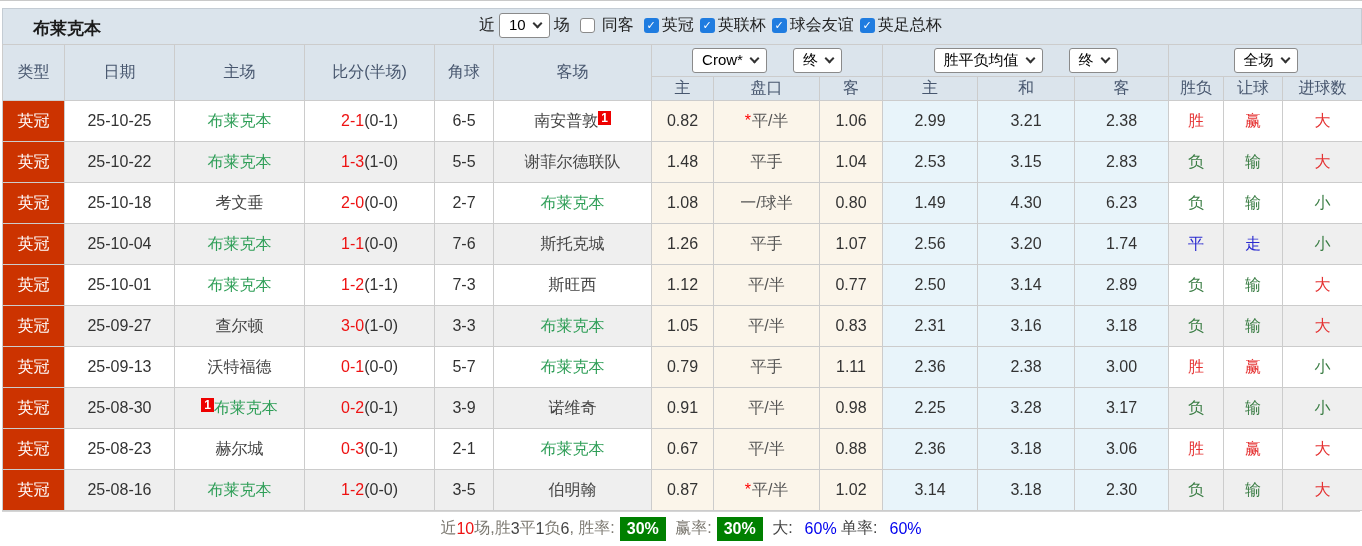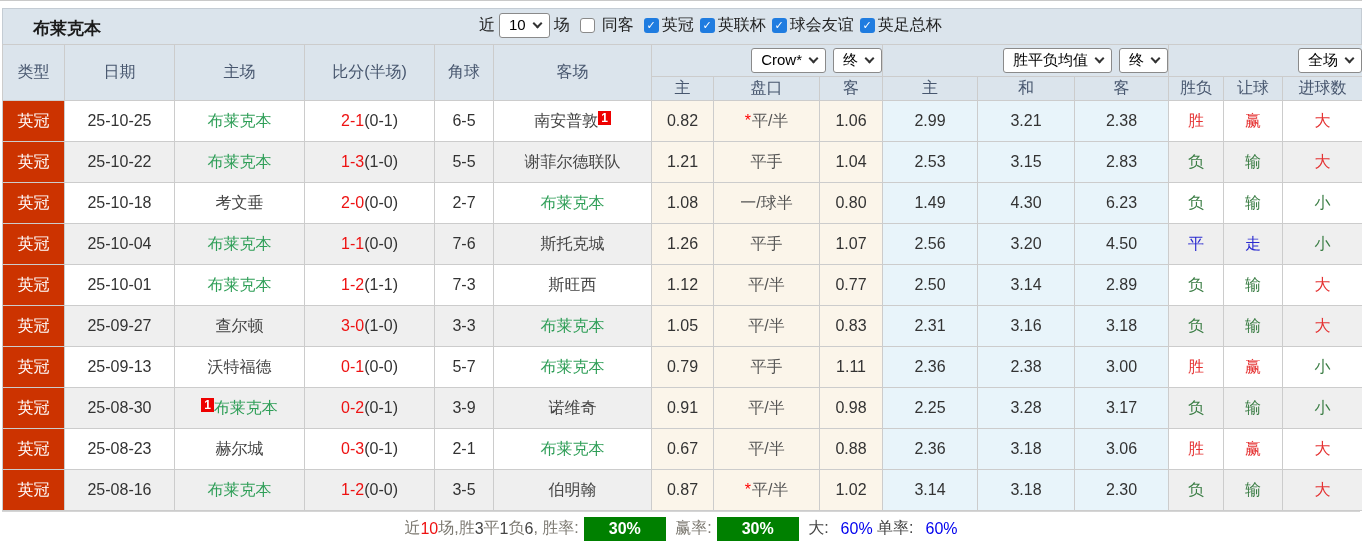--- a/index.html
+++ b/index.html
@@ -20,21 +20,21 @@
     align-items:center; justify-content:center; }
   .cb.unchecked { background:#fff; border:1px solid #8a8a8a; }
   .cb.checked { background:#1f7ce0; color:#fff; font-size:11px; font-weight:bold; }
 
   
   table { border-collapse:collapse; table-layout:fixed; width:1358px; background:#fff; }
   th, td { border:1px solid #ccc; text-align:center; overflow:hidden; white-space:nowrap; }
   thead th { background:#dbe4ec; color:#47566494; font-weight:normal; font-size:16px; color:#47566e; }
   tr.selrow th { height:32px; }
   tr.subrow th { height:24px; }
-  .selcell { display:flex; justify-content:flex-end; align-items:center; gap:7px; }
+  .selcell { display:flex; justify-content:center; align-items:center; gap:26px; }
   tbody td { height:41px; font-size:16px; color:#333; }
   tbody tr:nth-child(even) td { background:#efefef; }
   tbody td.cream { background:#fbf5ea !important; }
   tbody td.lblue { background:#e8f4fa !important; }
   td.type { background:#cc3300 !important; color:#fff; font-size:16px; }
   .team { color:#444; }
   .team.self { color:#2e9e57; }
   .score-main { color:#e11; }
   .score-half { color:#333; }
   .line { color:#555; }
@@ -46,21 +46,21 @@
   .green { color:#3a7d44; }
   .blue { color:#2a2ad0; }
 
   
   .summary { height:34px; display:flex; align-items:center; justify-content:center; font-size:16px; border-top:1px solid #d5d5d5; width:1358px; }
   .summary span { white-space:pre; }
   .fp-gray { color:#7d7a72; }
   .fp-dark { color:#454545; }
   .fp-red { color:#e11; }
   .fp-blue { color:#0000ee;margin-left:12px; }
-  .fp-greenbox { background:#008000; color:#fff; font-weight:bold; padding:3px 25px; margin:0 5px; }
+  .fp-greenbox { background:#008000; color:#fff; font-weight:bold; padding:3px 7px; margin:0 5px; }
 </style>
 </head>
 <body>
 
 <div class="page">
 
   <div class="topbar">
     <span class="title">布莱克本</span>
     <div class="controls">
       <span class="lbl">近</span>
@@ -175,21 +175,21 @@
           <td class="res red">大</td>
         </tr>
 
         <tr>
           <td class="type">英冠</td>
           <td>25-10-22</td>
           <td><span class="team self">布莱克本</span></td>
           <td><span class="score-main">1-3</span><span class="score-half">(1-0)</span></td>
           <td>5-5</td>
           <td><span class="team">谢菲尔德联队</span></td>
-          <td class="cream">1.21</td>
+          <td class="cream">1.48</td>
           <td class="cream line"><span>平手</span></td>
           <td class="cream">1.04</td>
           <td class="lblue">2.53</td>
           <td class="lblue">3.15</td>
           <td class="lblue">2.83</td>
           <td class="res green">负</td>
           <td class="res green">输</td>
           <td class="res red">大</td>
         </tr>
 
@@ -216,21 +216,21 @@
           <td>25-10-04</td>
           <td><span class="team self">布莱克本</span></td>
           <td><span class="score-main">1-1</span><span class="score-half">(0-0)</span></td>
           <td>7-6</td>
           <td><span class="team">斯托克城</span></td>
           <td class="cream">1.26</td>
           <td class="cream line"><span>平手</span></td>
           <td class="cream">1.07</td>
           <td class="lblue">2.56</td>
           <td class="lblue">3.20</td>
-          <td class="lblue">4.50</td>
+          <td class="lblue">1.74</td>
           <td class="res blue">平</td>
           <td class="res blue">走</td>
           <td class="res green">小</td>
         </tr>
 
         <tr>
           <td class="type">英冠</td>
           <td>25-10-01</td>
           <td><span class="team self">布莱克本</span></td>
           <td><span class="score-main">1-2</span><span class="score-half">(1-1)</span></td>

